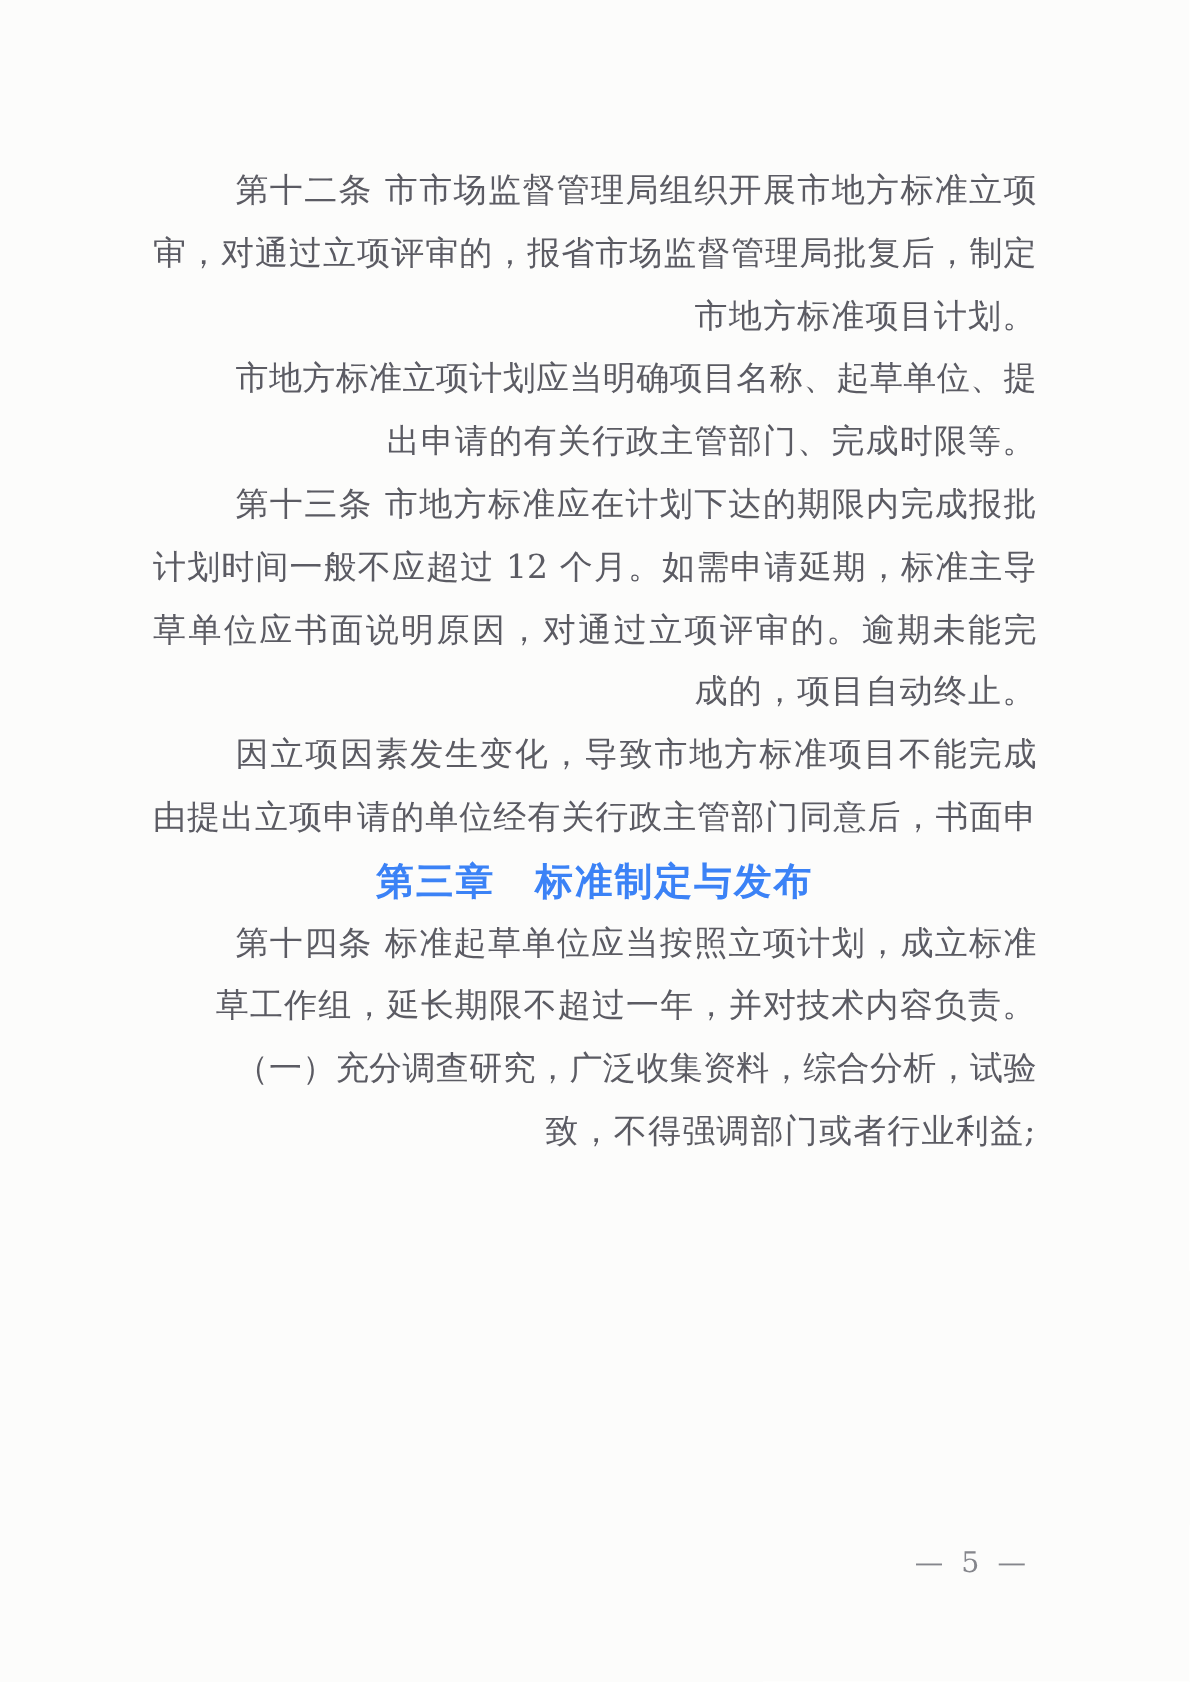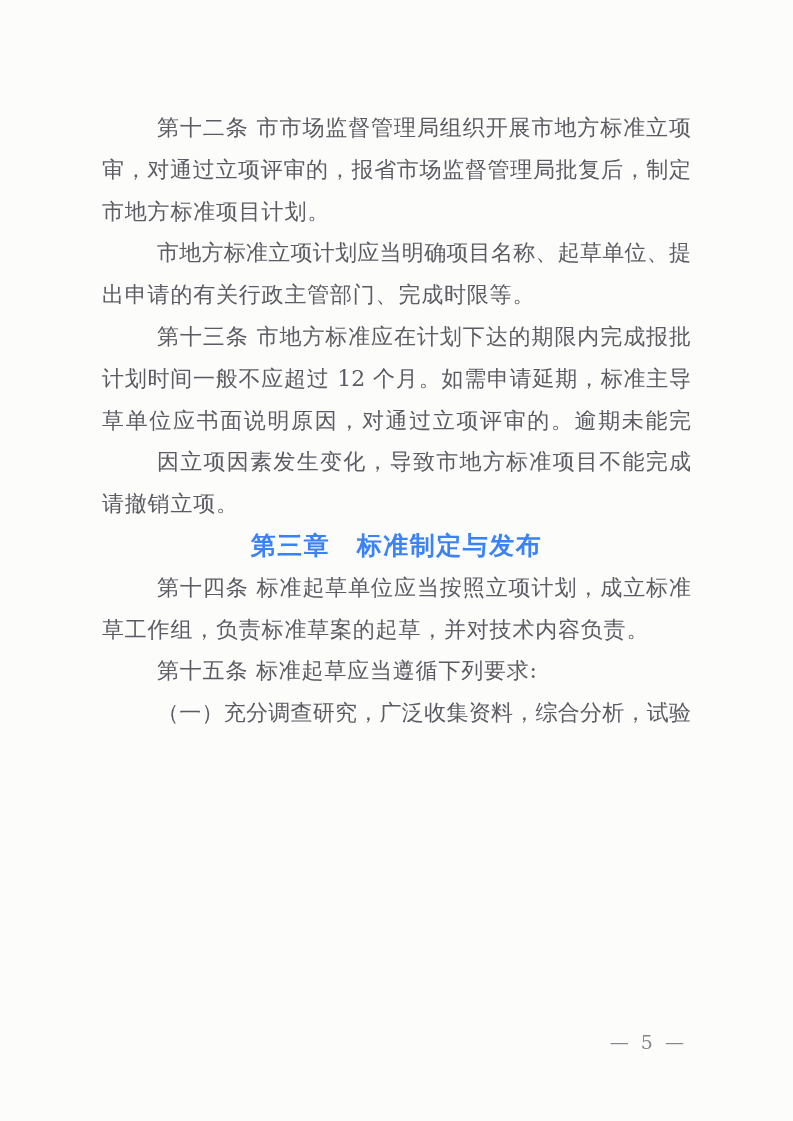--- a/index.html
+++ b/index.html
@@ -22,21 +22,21 @@
     width: 589px;
   }
   .ln {
     margin: 0;
     padding: 0;
     height: 41.8px;
     line-height: 41.8px;
     font-size: 22px;
     color: #5b5b63;
     letter-spacing: 0.8px;
-    text-align: left;
+    text-align: right;
     white-space: nowrap;
   }
   .just {
     white-space: normal;
     letter-spacing: 0;
     text-align: justify;
     text-align-last: justify;
     text-justify: inter-character;
     overflow: hidden;
   }
@@ -69,22 +69,23 @@
 <div class="page">
   <div class="body-block">
     <p class="ln just indent">第十二条 市市场监督管理局组织开展市地方标准立项评</p>
     <p class="ln just">审，对通过立项评审的，报省市场监督管理局批复后，制定</p>
     <p class="ln">市地方标准项目计划。</p>
     <p class="ln just indent">市地方标准立项计划应当明确项目名称、起草单位、提</p>
     <p class="ln">出申请的有关行政主管部门、完成时限等。</p>
     <p class="ln just indent">第十三条 市地方标准应在计划下达的期限内完成报批稿，</p>
     <p class="ln just">计划时间一般不应超过 12 个月。如需申请延期，标准主导起</p>
     <p class="ln just">草单位应书面说明原因，对通过立项评审的。逾期未能完</p>
+    <p class="ln">成的，项目自动终止。</p>
     <p class="ln just indent">因立项因素发生变化，导致市地方标准项目不能完成的，</p>
-    <p class="ln">请撤销立项。</p>
+    <p class="ln just">由提出立项申请的单位经有关行政主管部门同意后，书面申</p>
     <p class="ln heading">第三章　标准制定与发布</p>
     <p class="ln just indent">第十四条 标准起草单位应当按照立项计划，成立标准起</p>
-    <p class="ln">草工作组，负责标准草案的起草，并对技术内容负责。</p>
-    <p class="ln indent">第十五条 标准起草应当遵循下列要求:</p>
+    <p class="ln">草工作组，延长期限不超过一年，并对技术内容负责。</p>
     <p class="ln just indent">（一）充分调查研究，广泛收集资料，综合分析，试验</p>
+    <p class="ln">致，不得强调部门或者行业利益;</p>
   </div>
   <div class="footer-pagenum">— 5 —</div>
 </div>
 
 </body></html>

